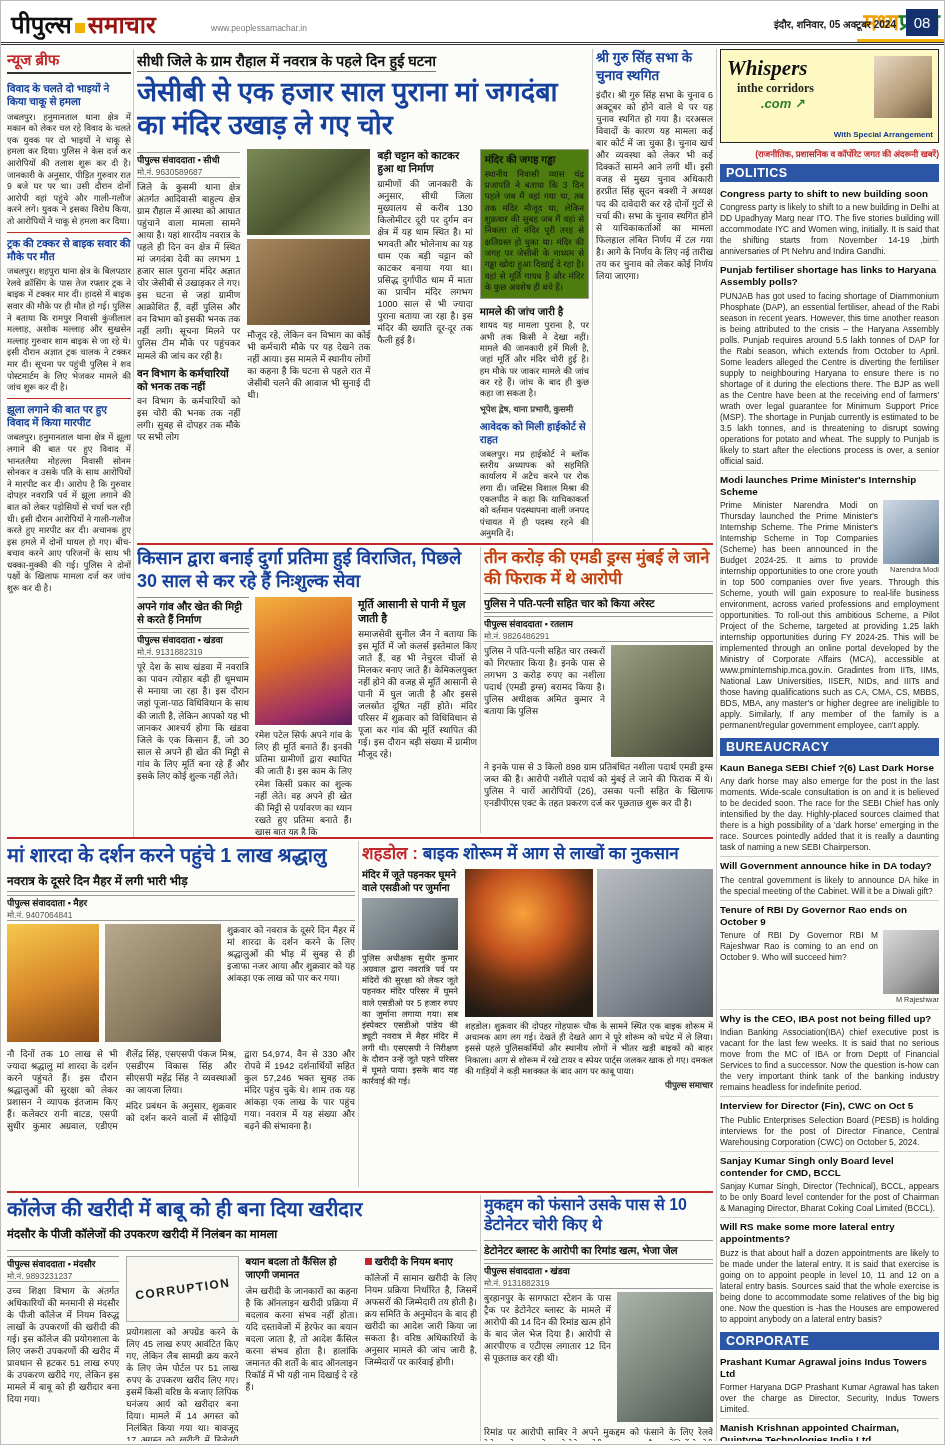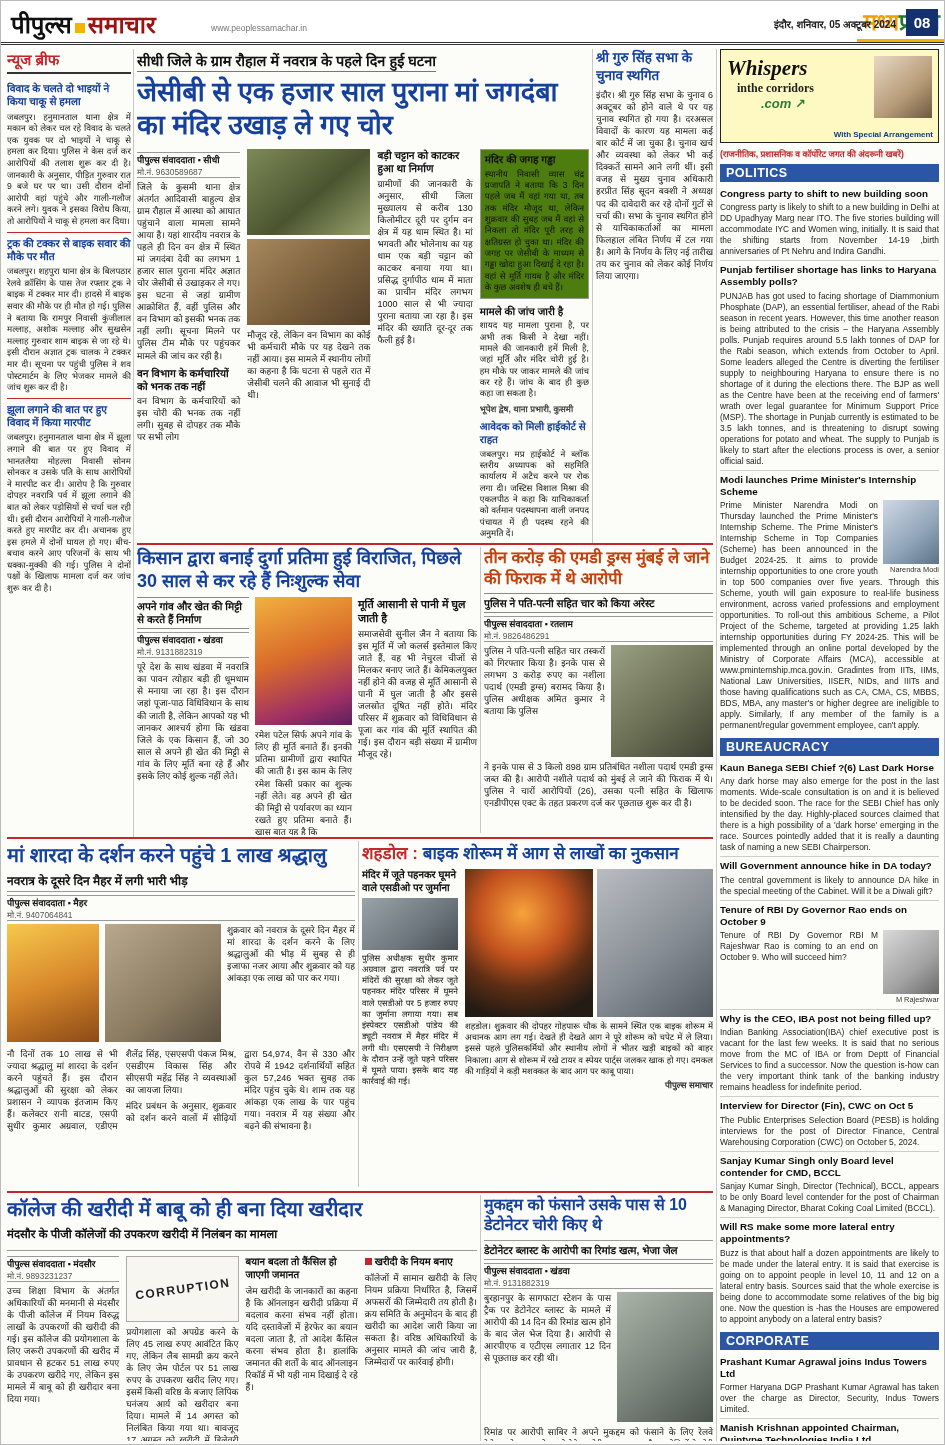--- a/index.html
+++ b/index.html
@@ -17,21 +17,21 @@
 .logo{position:absolute;left:10px;top:6px;font-size:24px;font-weight:bold;white-space:nowrap}
 .logo-p1{color:#101010}
 .logo-sq{display:inline-block;width:10px;height:10px;background:#f5b301;margin:0 3px}
 .logo-p2{color:#9a1313}
 .website{position:absolute;left:210px;top:22px;font-size:8.5px;color:#767676}
 .edition{position:absolute;left:0;right:0;top:4px;text-align:right;font-size:23px;font-weight:bold}
 .edition .inner{display:inline-block;border-bottom:3px solid #f5b301;padding:0 6px 2px}
 .ed1{color:#ef9f00}
 .ed2{color:#1f7a2e}
 .dateline{position:absolute;right:50px;top:16px;font-size:10px;font-weight:bold;color:#222}
-.pageno{position:absolute;right:8px;top:8px;width:32px;height:27px;background:#14306e;color:#fff;font-weight:bold;font-size:15px;display:flex;align-items:center;justify-content:center}
+.pageno{position:absolute;right:8px;top:8px;width:32px;height:27px;background:#14306e;color:#fff;font-weight:normal;font-size:15px;display:flex;align-items:center;justify-content:center}
 
 #news-brief .nb-head{color:#c3272b;font-weight:bold;font-size:15px;border-bottom:2px solid #333;padding-bottom:3px;margin-bottom:4px}
 .nb-item{padding:4px 0;border-bottom:1.5px solid #c3272b}
 .nb-item.last{border-bottom:none}
 .nb-title{color:#16419b;font-weight:bold;font-size:10.4px;line-height:1.28;margin-bottom:3px}
 .nb-body{font-size:8.6px;line-height:1.35;text-align:justify;color:#191919}
 
 #main-story .kicker{font-size:14.5px;font-weight:bold;display:inline-block;border-bottom:1px solid #777;padding-bottom:1px;margin:1px 0 4px}
 #main-story .headline{font-size:27px;line-height:1.22;color:#15409c;font-weight:bold;margin-bottom:7px}
 .ms-row{display:flex;gap:7px}
@@ -50,21 +50,21 @@
 #guru .g-head{color:#15409c;font-weight:bold;font-size:13.5px;line-height:1.3;margin-bottom:5px}
 
 #right-rail{font-size:8.4px}
 .whispers-box{border:1.5px solid #222;height:94px;position:relative;background:#fef9c3;padding:6px}
 .wh-l1{font-family:"Liberation Serif","DejaVu Serif",serif;font-style:italic;font-weight:bold;font-size:21px;color:#101010}
 .wh-l2{font-family:"Liberation Serif","DejaVu Serif",serif;font-weight:bold;font-size:12px;margin-left:10px;color:#222}
 .wh-l3{color:#2e7d32;font-weight:bold;font-size:13px;font-style:italic;margin-left:34px}
 .wh-arrow{color:#2e7d32;font-weight:bold}
 .wh-photo{position:absolute;right:6px;top:6px;width:58px;height:62px;background:linear-gradient(140deg,#e8d9c4,#b59a77 60%,#6e5a40)}
 .wh-arr{position:absolute;right:5px;bottom:3px;font-size:8px;font-weight:bold;color:#123a8c}
-.wh-tagline{color:#c3272b;font-size:8.6px;font-weight:bold;text-align:left;margin:5px 0 3px}
+.wh-tagline{color:#c3272b;font-size:8.6px;font-weight:bold;text-align:right;margin:5px 0 3px}
 .sec-bar{background:#2b55a5;color:#fff;font-weight:bold;font-size:12.5px;padding:2px 6px;margin:4px 0 3px;letter-spacing:.5px}
 .en-item{border-bottom:1px solid #cccccc;padding:3px 0;overflow:hidden}
 .en-item.last{border-bottom:none}
 .en-title{font-weight:bold;font-size:9.8px;line-height:1.25;margin-bottom:2px;color:#0d0d0d}
 .en-body{font-size:8.4px;line-height:1.31;text-align:justify;color:#232323}
 .en-photo{float:right;width:56px;margin:0 0 2px 5px}
 .en-photo .img{height:64px;background:linear-gradient(140deg,#cfd9e4,#8fa3b8 60%,#5c7287)}
 .en-photo .img.gray{background:linear-gradient(140deg,#d9d9d9,#a3a3a3 60%,#6b6b6b)}
 .en-photo .cap{font-size:7.4px;text-align:right;color:#333;margin-top:1px}
 

